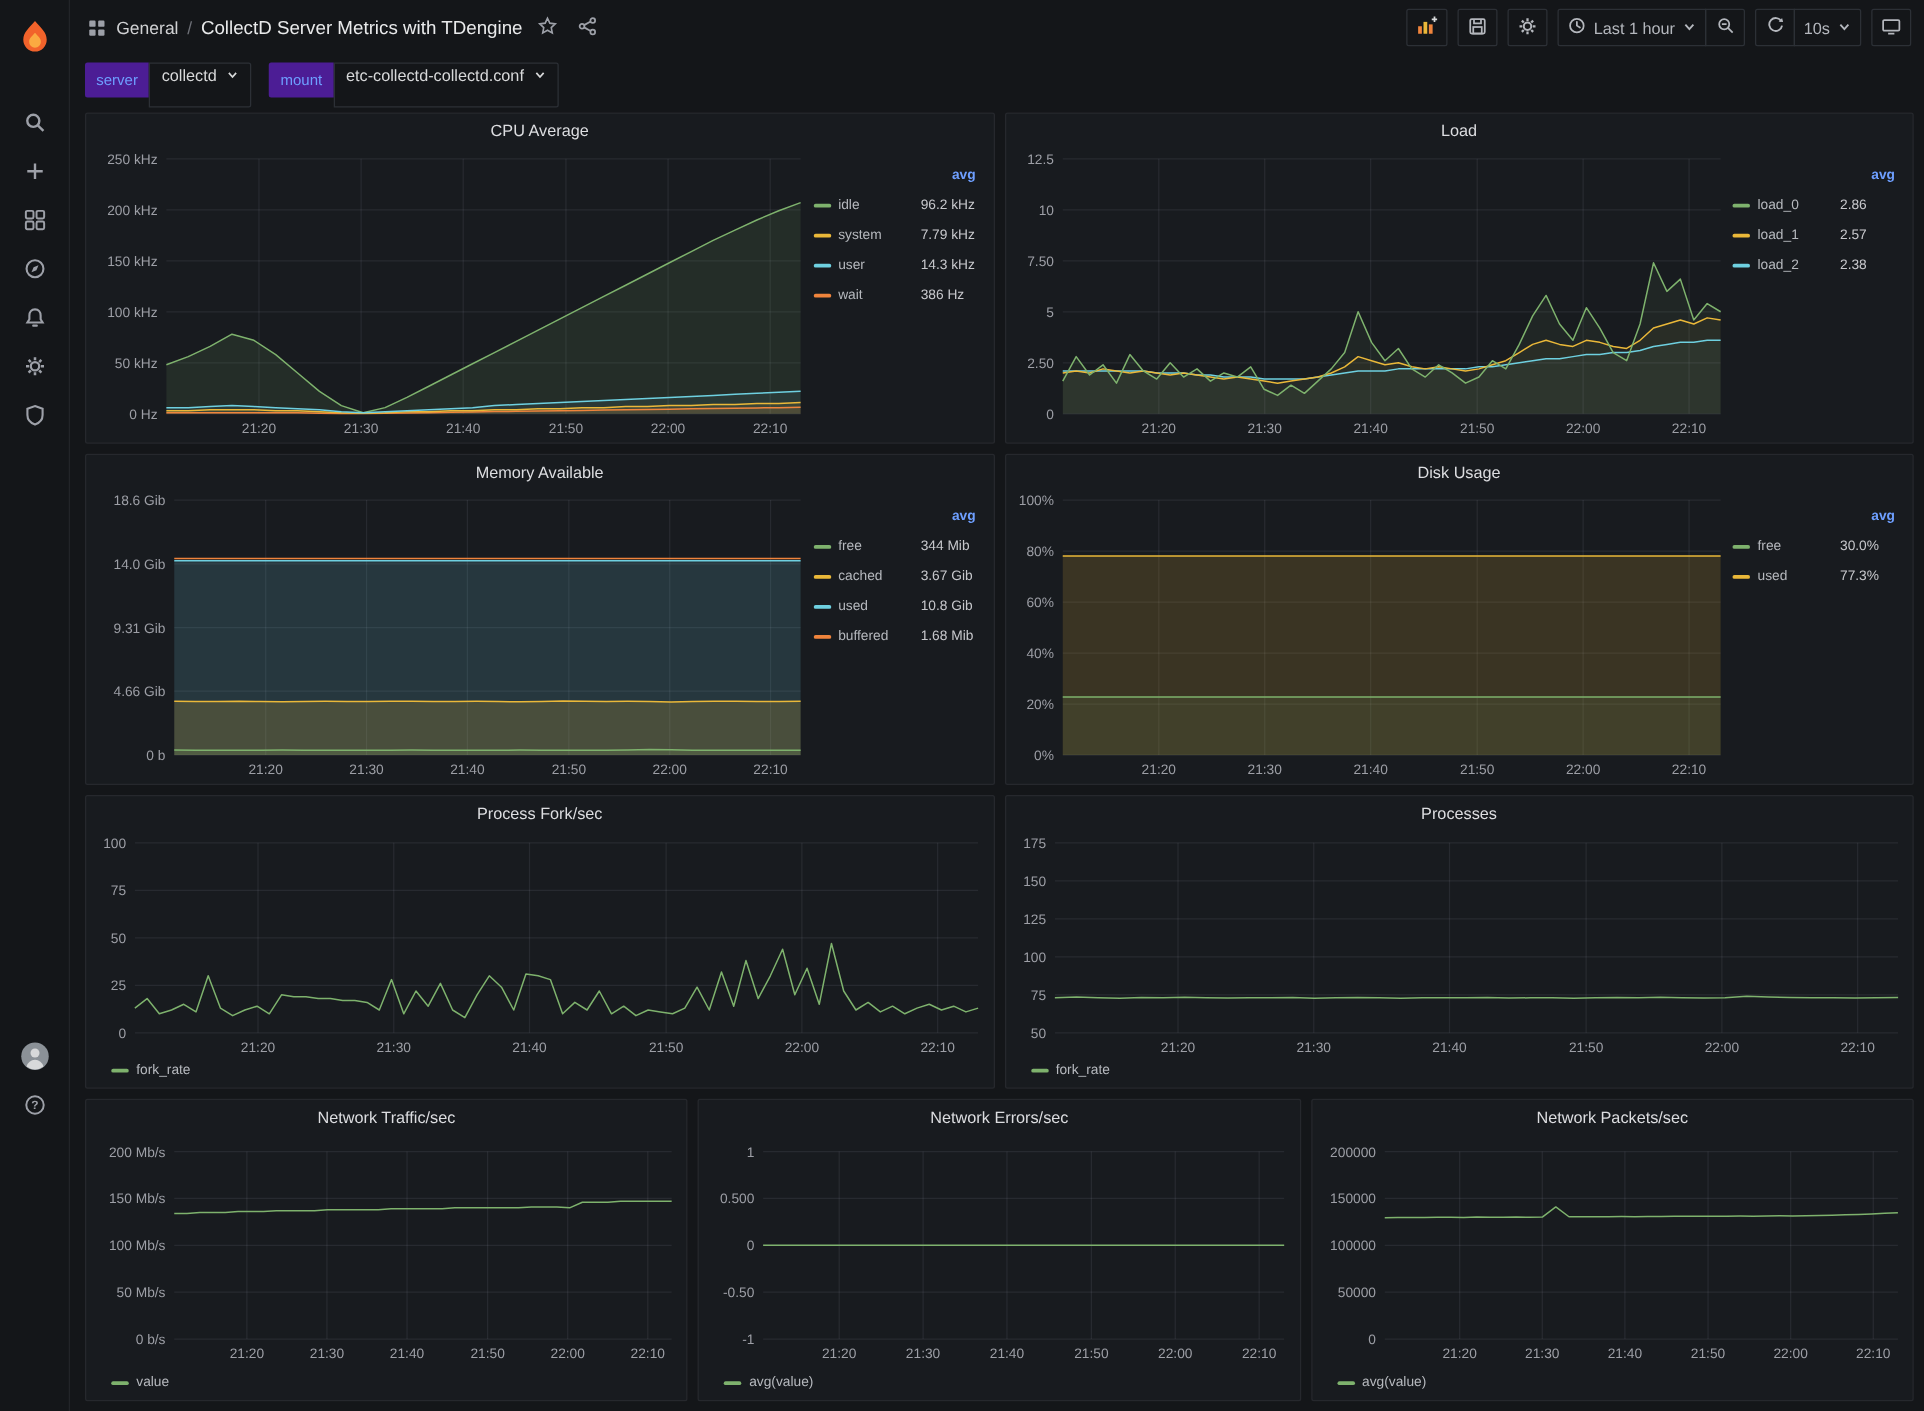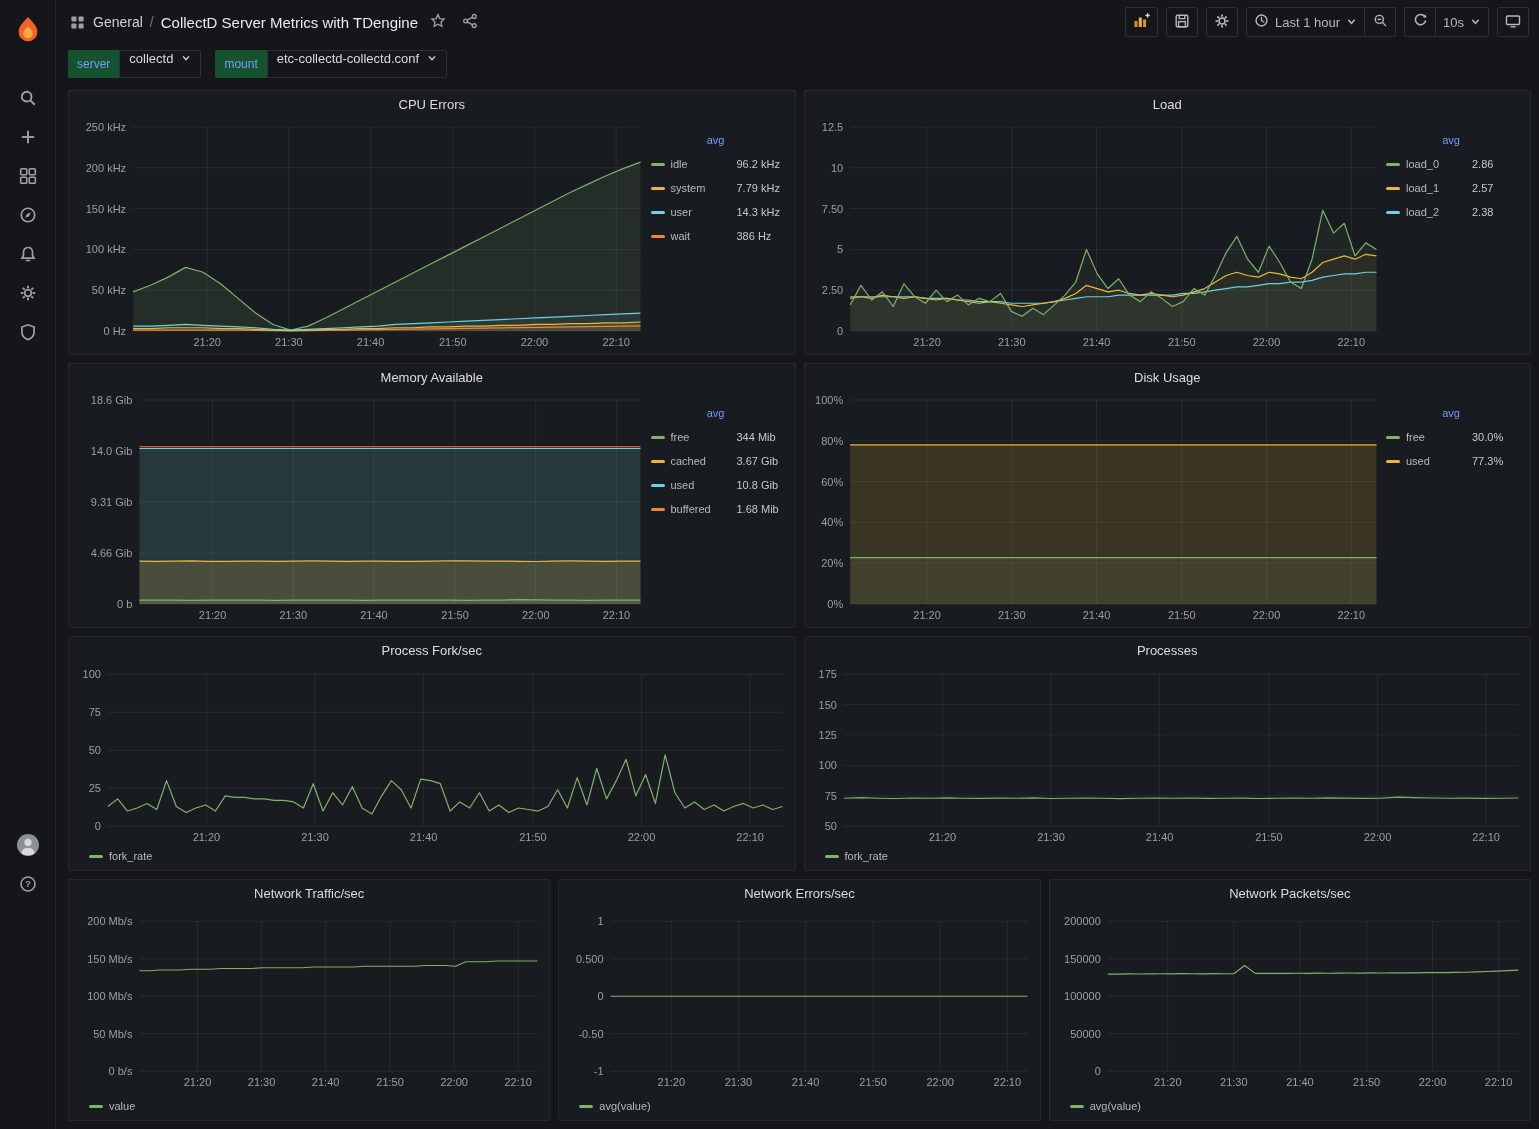--- a/index.html
+++ b/index.html
@@ -26,39 +26,39 @@
   .tool-btn{height:30px;min-width:32px;display:flex;align-items:center;justify-content:center;gap:6px;
     background:transparent;border:1px solid #2c3036;border-radius:2px;color:#b4b7bd;cursor:pointer;
     padding:12px 7px;font-size:13px;font-family:inherit}
   .btn-group{display:flex}
   .btn-group .tool-btn{border-radius:0}
   .btn-group .tool-btn:first-child{border-radius:2px 0 0 2px}
   .btn-group .tool-btn:last-child{border-radius:0 2px 2px 0;margin-left:-1px}
   
   .subnav{height:44px;display:flex;align-items:center;gap:14px;padding:2px 0 6px 12px}
   .var{display:flex;align-items:stretch;height:28px}
-  .var-label{display:flex;align-items:center;padding:0 9px;background:#14532d;color:#6e9fff;
+  .var-label{display:flex;align-items:center;padding:0 9px;background:#4c1d95;color:#6e9fff;
     font-size:12px;border-radius:2px 0 0 2px}
-  .var-value{display:flex;align-items:flex-start;gap:8px;padding:0 9px;background:#141619;
+  .var-value{display:flex;align-items:flex-end;gap:8px;padding:17px 9px;background:#141619;
     border:1px solid #2c3036;border-radius:0 2px 2px 0;color:#d8d9da;font-size:13px;cursor:pointer;font-family:inherit}
   
   .dashboard{flex:1;display:flex;flex-direction:column;gap:8px;padding:2px 8px 8px 12px;overflow:hidden}
   .drow{display:flex;gap:8px}
   .panel{flex:1;min-width:0;background:#181b1f;border:1px solid rgba(204,204,220,.08);
     border-radius:2px;display:flex;flex-direction:column}
   .panel-title{height:27px;display:flex;align-items:center;justify-content:center;
     font-size:13px;font-weight:500;color:#dcdde0;cursor:pointer}
   .panel-body{flex:1;display:flex;min-height:0;padding:0 4px 3px 6px}
   .panel-body.col{flex-direction:column}
   svg.chart{flex:1;min-width:0;min-height:0;display:block}
   svg.chart text{fill:#9d9fa6;font-size:11px;font-family:"Liberation Sans",sans-serif}
   
   .legend{font-size:11px;color:#c7c8cc}
   .legend.right{flex:0 0 auto;padding:16px 10px 0 2px}
-  .lg-head{text-align:center;color:#6e9fff;font-weight:400;margin-bottom:3px}
+  .lg-head{text-align:right;color:#6e9fff;font-weight:700;margin-bottom:3px}
   .lg-row{display:flex;align-items:center;gap:6px;margin:12px 0;white-space:nowrap}
   .lg-dash{width:14px;height:3px;border-radius:2px;flex:0 0 auto}
   .lg-name{min-width:50px;color:#b6b9be;cursor:pointer}
   .lg-val{margin-left:auto;min-width:54px;color:#c7c8cc;padding-left:10px}
   .legend.bottom{flex:0 0 20px;display:flex;align-items:center;gap:16px;padding:2px 0 4px 14px}
   .legend.bottom .lg-row{margin:0}
 </style>
 </head>
 <body>
 
@@ -309,21 +309,21 @@
             </svg>
           </span>
         </button>
       </div>
     </div>
 
     <main class="dashboard">
 
       <div class="drow" style="height:265px">
         <section class="panel">
-          <h2 class="panel-title">CPU Errors</h2>
+          <h2 class="panel-title">CPU Average</h2>
           <div class="panel-body">
             <svg class="chart" viewBox="0 0 573.5 233">
                 <line x1="58.1" x2="565.5" y1="213" y2="213" stroke="rgba(204,204,220,0.09)" stroke-width="1"></line>
                 <text x="51.1" y="217" text-anchor="end">0 Hz</text>
                 <line x1="58.1" x2="565.5" y1="172.2" y2="172.2" stroke="rgba(204,204,220,0.09)" stroke-width="1"></line>
                 <text x="51.1" y="176.2" text-anchor="end">50 kHz</text>
                 <line x1="58.1" x2="565.5" y1="131.39999999999998" y2="131.39999999999998" stroke="rgba(204,204,220,0.09)" stroke-width="1"></line>
                 <text x="51.1" y="135.39999999999998" text-anchor="end">100 kHz</text>
                 <line x1="58.1" x2="565.5" y1="90.60000000000001" y2="90.60000000000001" stroke="rgba(204,204,220,0.09)" stroke-width="1"></line>
                 <text x="51.1" y="94.60000000000001" text-anchor="end">150 kHz</text>

